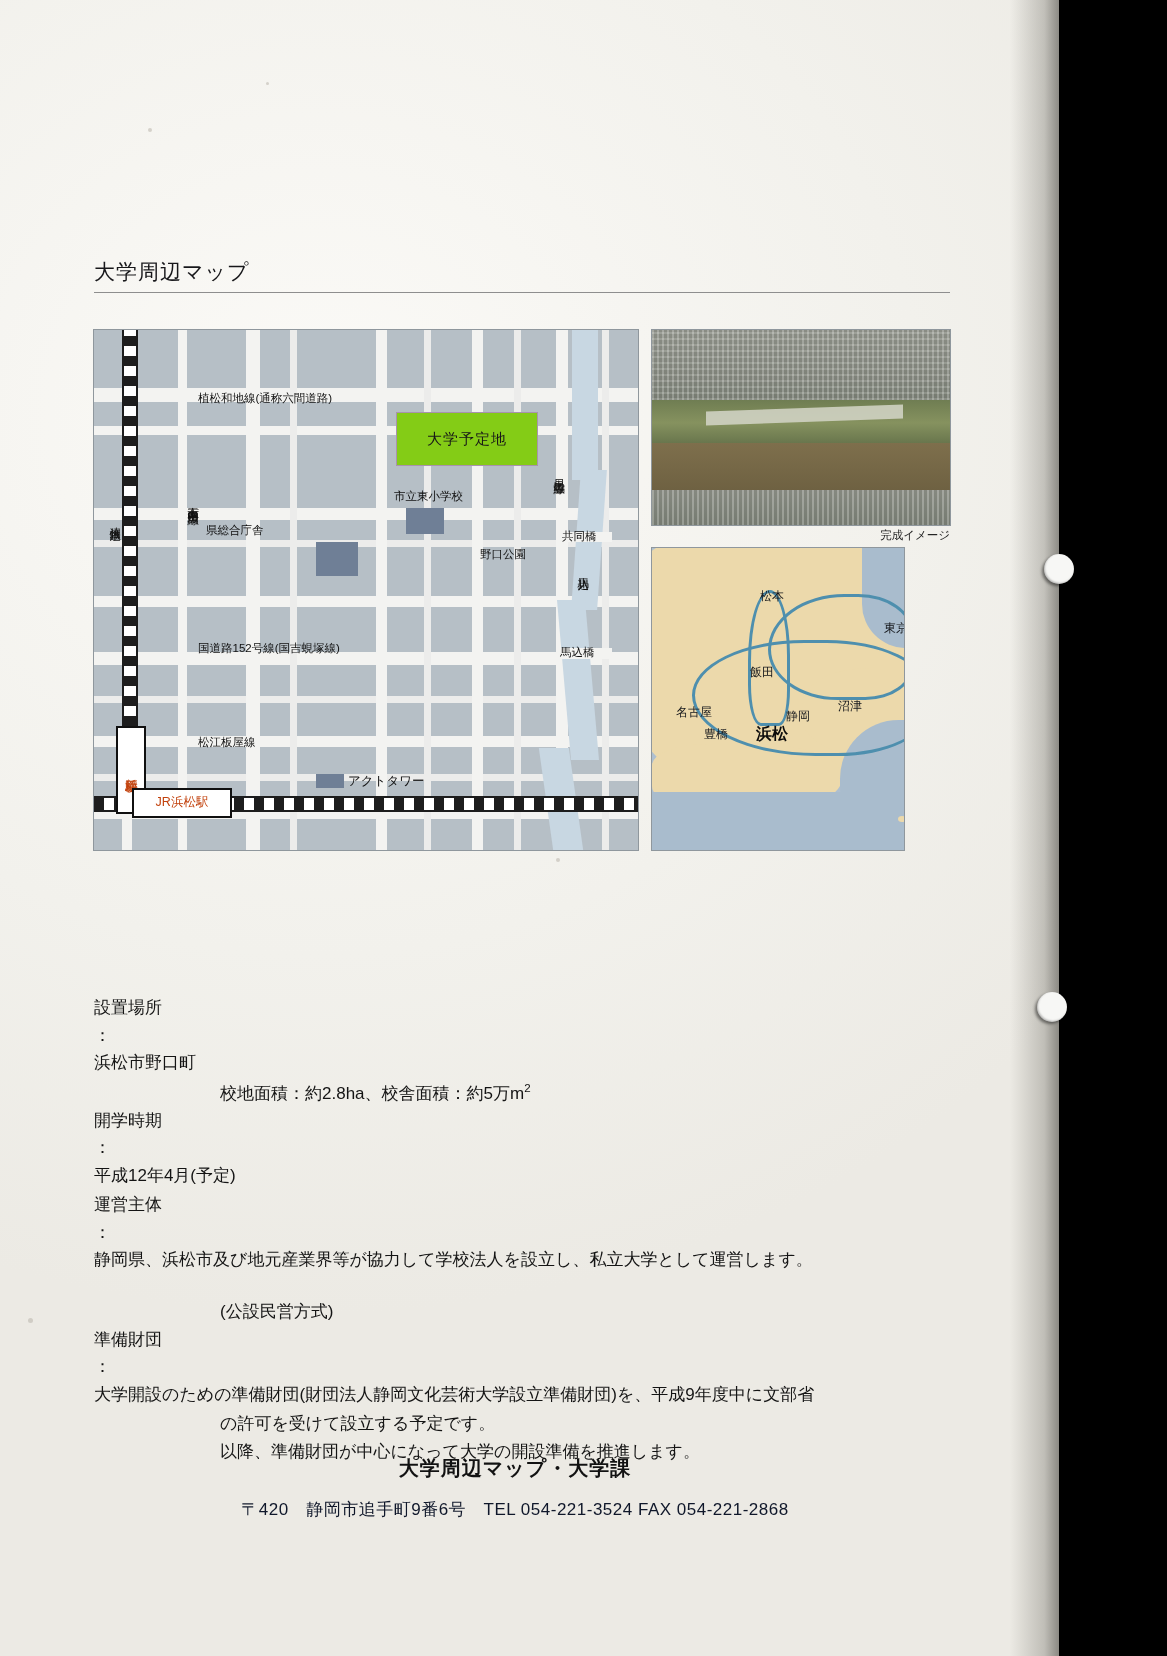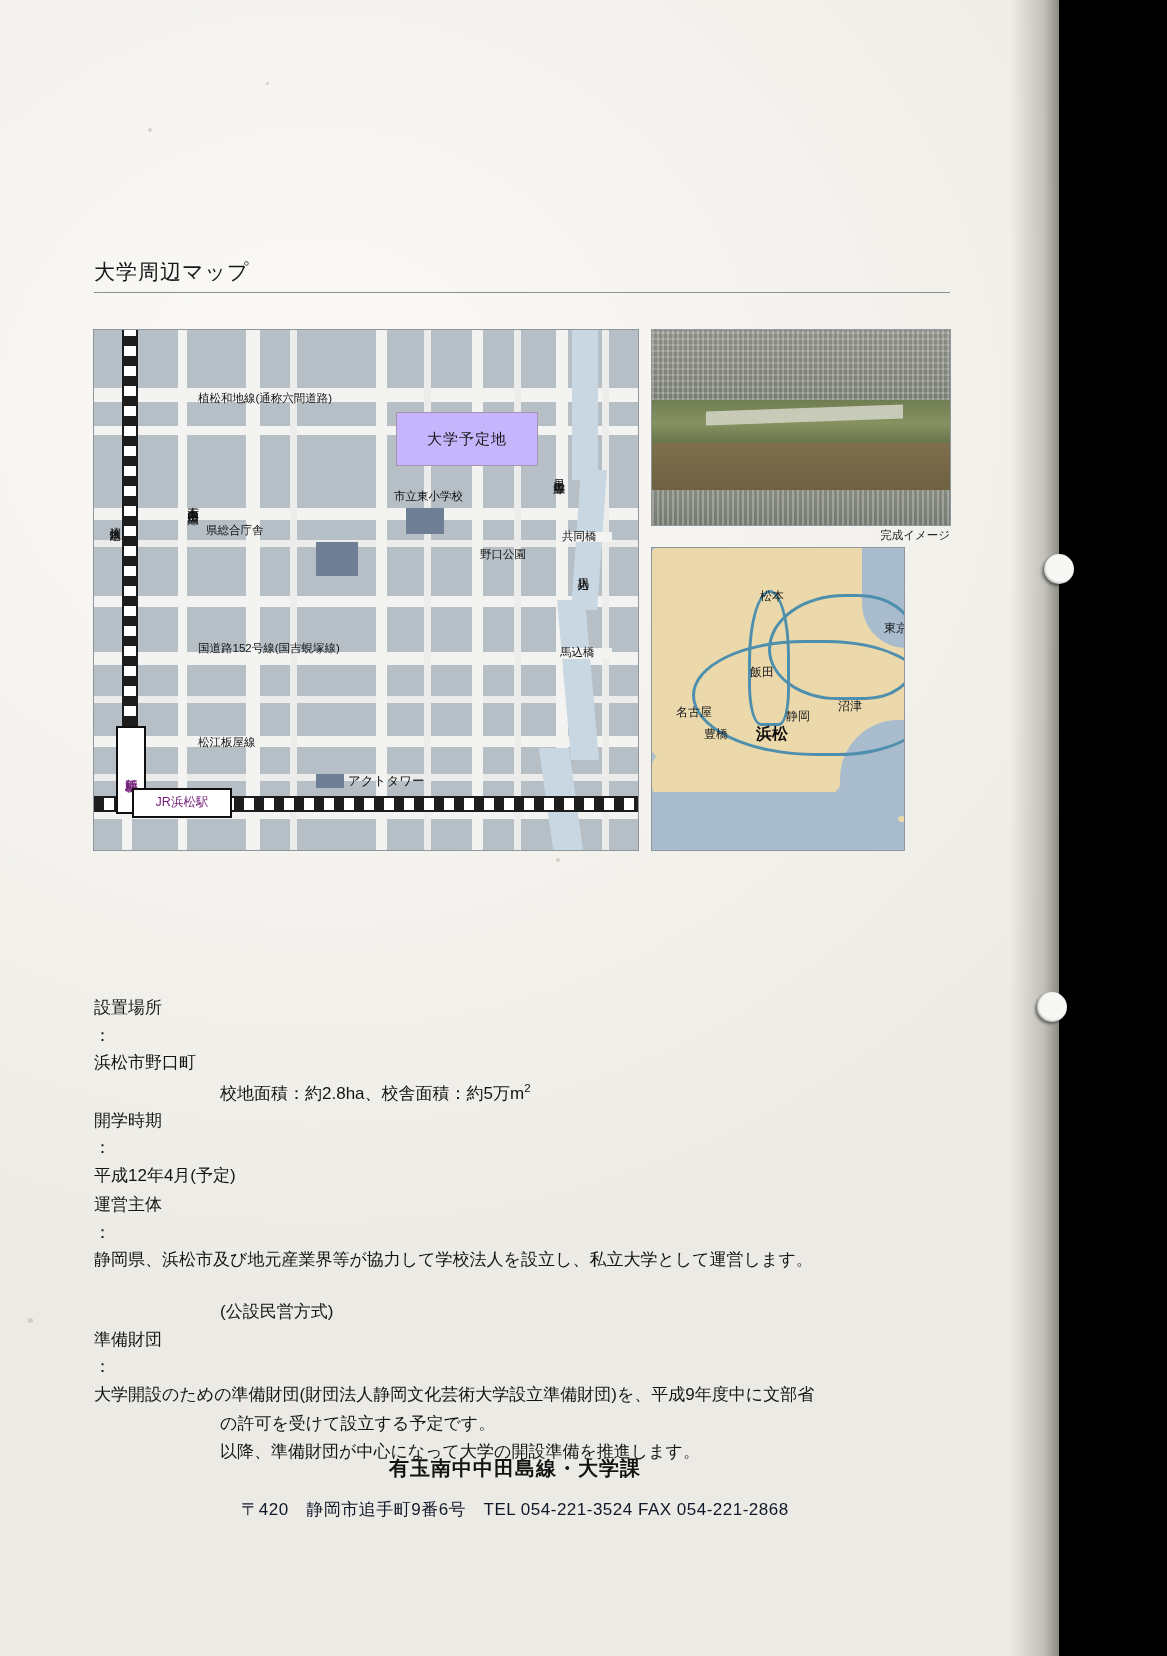--- a/index.html
+++ b/index.html
@@ -103,21 +103,21 @@
   }
   .rail-v {
     position: absolute;
     background: repeating-linear-gradient(0deg, #1d1d1d 0 10px, #ffffff 10px 20px);
     border-left: 2px solid #1d1d1d;
     border-right: 2px solid #1d1d1d;
     width: 12px;
   }
   .site-plot {
     position: absolute;
-    background: #c4b5fd;
+    background: #84cc16;
     border: 1px solid #a893ad;
     display: flex;
     align-items: center;
     justify-content: center;
     font-size: 15px;
     letter-spacing: 1px;
     color: #181818;
   }
   .bldg {
     position: absolute;
@@ -136,21 +136,21 @@
     letter-spacing: 1px;
   }
   .station-box {
     position: absolute;
     background: #ffffff;
     border: 2px solid #101010;
     font-size: 12.5px;
     display: flex;
     align-items: center;
     justify-content: center;
-    color: #701a75;
+    color: #c2410c;
     line-height: 1.05;
   }
 
   
   .aerial {
     position: absolute;
     left: 558px; top: 0;
     width: 298px; height: 195px;
     overflow: hidden;
     background: #4e5a3e;
@@ -424,16 +424,16 @@
         <div class="sep">：</div>
         <div class="val">大学開設のための準備財団(財団法人静岡文化芸術大学設立準備財団)を、平成9年度中に文部省</div>
       </div>
 
       <div class="indent">の許可を受けて設立する予定です。</div>
       <div class="indent">以降、準備財団が中心になって大学の開設準備を推進します。</div>
     </div>
   </div>
 
   <div class="footer">
-    <div class="org">有玉南中中田島線・大学課</div>
+    <div class="org">大学周辺マップ・大学課</div>
     <div class="addr">〒420　静岡市追手町9番6号　TEL 054-221-3524  FAX 054-221-2868</div>
   </div>
 </div>
 
 </body></html>

